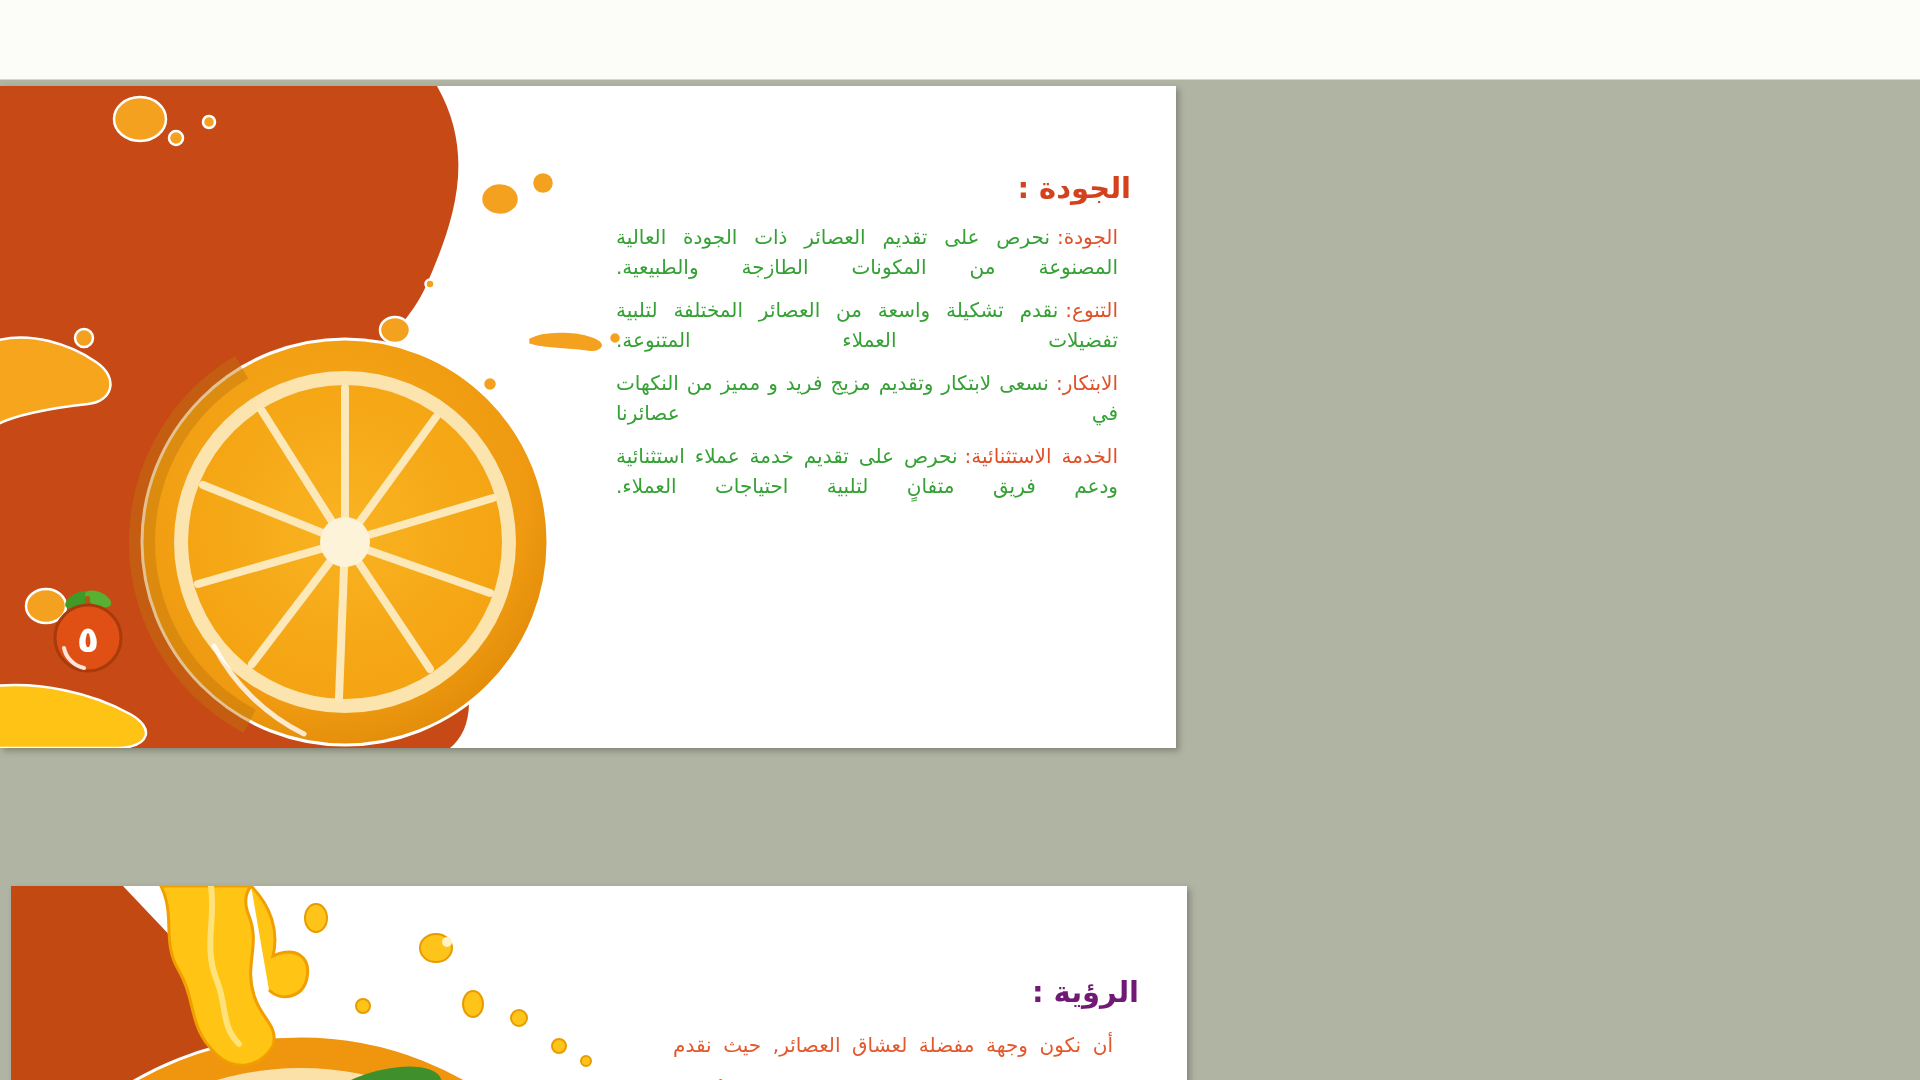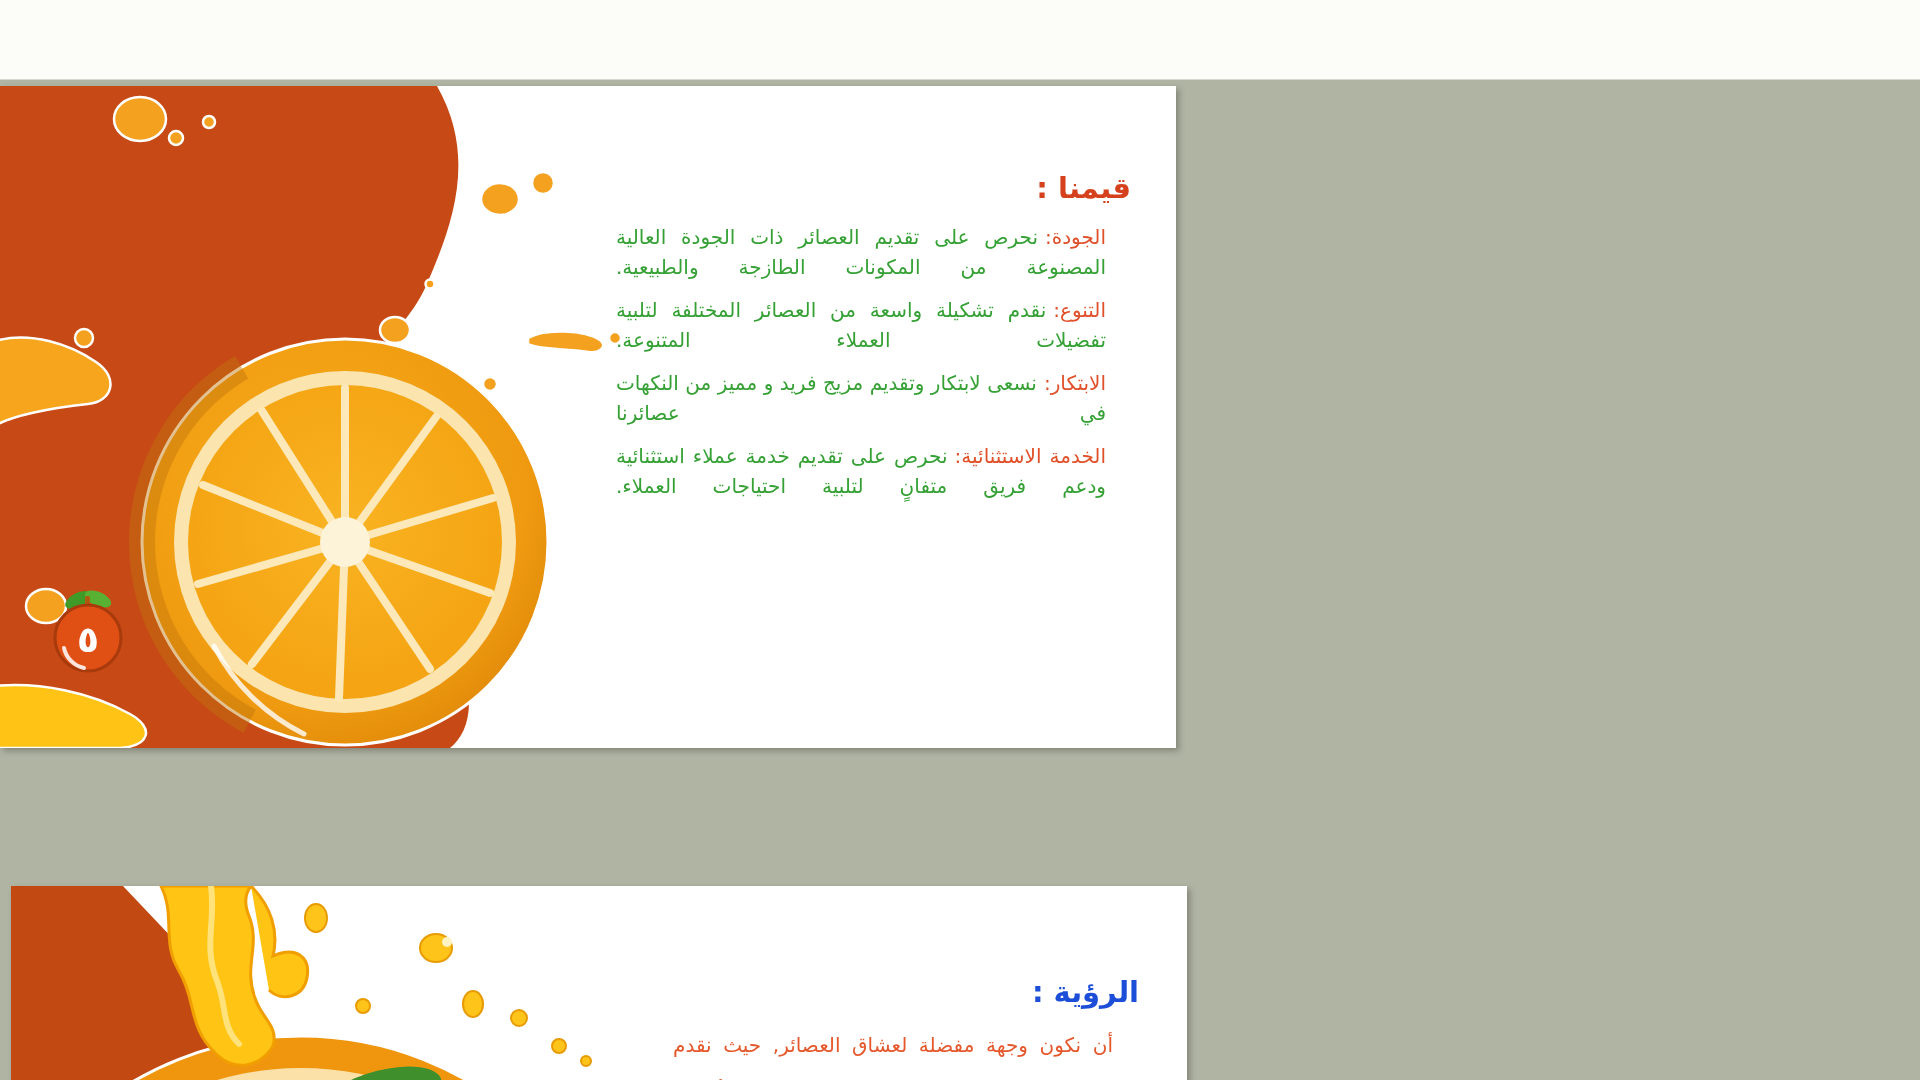--- a/index.html
+++ b/index.html
@@ -25,30 +25,30 @@
   .v-title {
     position:absolute; right:45px; top:66px;
     direction:rtl; font-size:29px; font-weight:bold; color:#d5411c;
     letter-spacing:0; white-space:nowrap;
   }
   .values-col {
     position:absolute; right:58px; top:136px; width:502px;
     direction:rtl;
   }
   .value-para {
-    margin:0 12px 13px 0;
+    margin:0 0 13px 0;
     font-size:20px; line-height:30px;
     color:#35a135;
     text-align:justify; text-align-last:justify;
   }
   .value-para .k { color:#e0512a; padding-left:7px; }
 
   .vision-title {
     position:absolute; right:48px; top:70px;
-    direction:rtl; font-size:29px; font-weight:bold; color:#1d4ed8;
+    direction:rtl; font-size:29px; font-weight:bold; color:#701a75;
     white-space:nowrap;
   }
   .vision-col {
     position:absolute; right:58px; top:128px; width:472px; direction:rtl;
   }
   .vision-line {
     margin:16px; font-size:20px; line-height:30px;
     color:#e4582c; text-align:justify; text-align-last:justify;
   }
   .badge-digit {
@@ -122,21 +122,21 @@
     <g transform="translate(52,500)">
       <ellipse cx="26" cy="14" rx="14" ry="7" fill="#3f9a27" transform="rotate(-28 26 14)"></ellipse>
       <ellipse cx="46" cy="13" rx="14" ry="7" fill="#58b133" transform="rotate(24 46 13)"></ellipse>
       <rect x="33" y="10" width="5" height="12" rx="2" fill="#b05a10"></rect>
       <circle cx="36" cy="52" r="33" fill="#e04f14" stroke="#a83a0c" stroke-width="3"></circle>
       <path d="M12,62 a26,26 0 0 0 20,20" fill="none" stroke="#ffffff" stroke-width="4" stroke-linecap="round" opacity="0.85"></path>
       <text class="badge-digit" x="36" y="66" text-anchor="middle" font-size="36" fill="#ffffff">٥</text>
     </g>
   </svg>
 
-  <h1 class="v-title">قيمنا :</h1>
+  <h1 class="v-title">الجودة :</h1>
 
   <div class="values-col">
 
       <p class="value-para"><span class="k">الجودة:</span><span class="v">نحرص على تقديم العصائر ذات الجودة العالية المصنوعة من المكونات الطازجة والطبيعية.</span></p>
 
       <p class="value-para"><span class="k">التنوع:</span><span class="v">نقدم تشكيلة واسعة من العصائر المختلفة لتلبية تفضيلات العملاء المتنوعة.</span></p>
 
 
       <p class="value-para"><span class="k">الابتكار:</span><span class="v">نسعى لابتكار وتقديم مزيج فريد و مميز من النكهات في عصائرنا</span></p>
 

